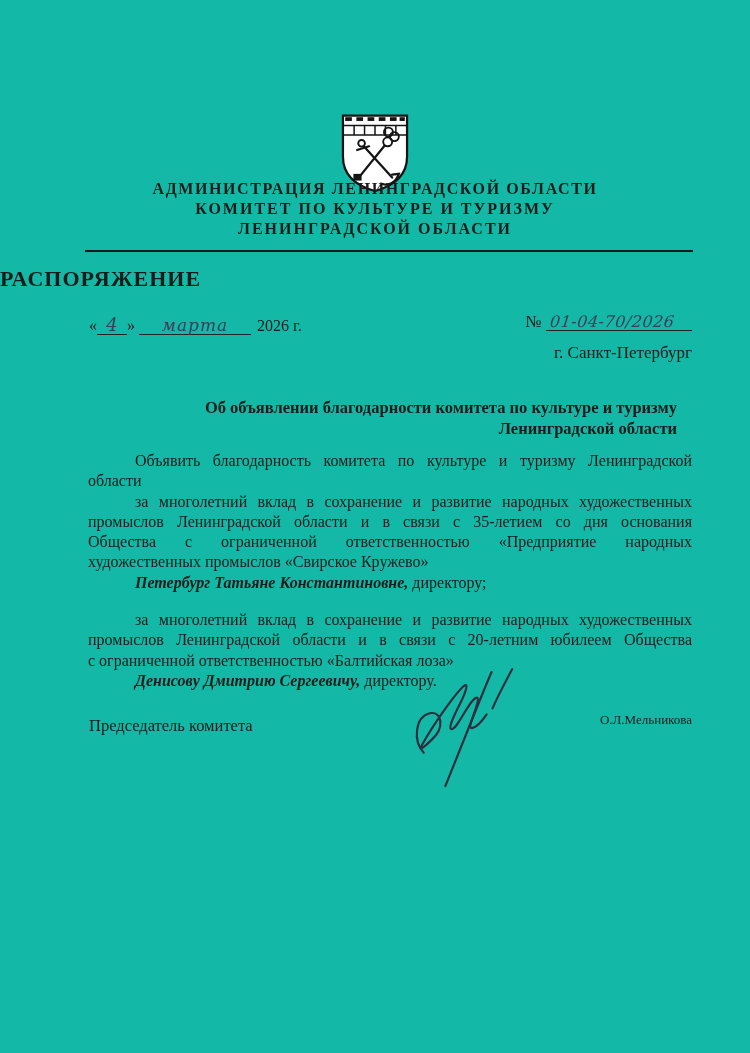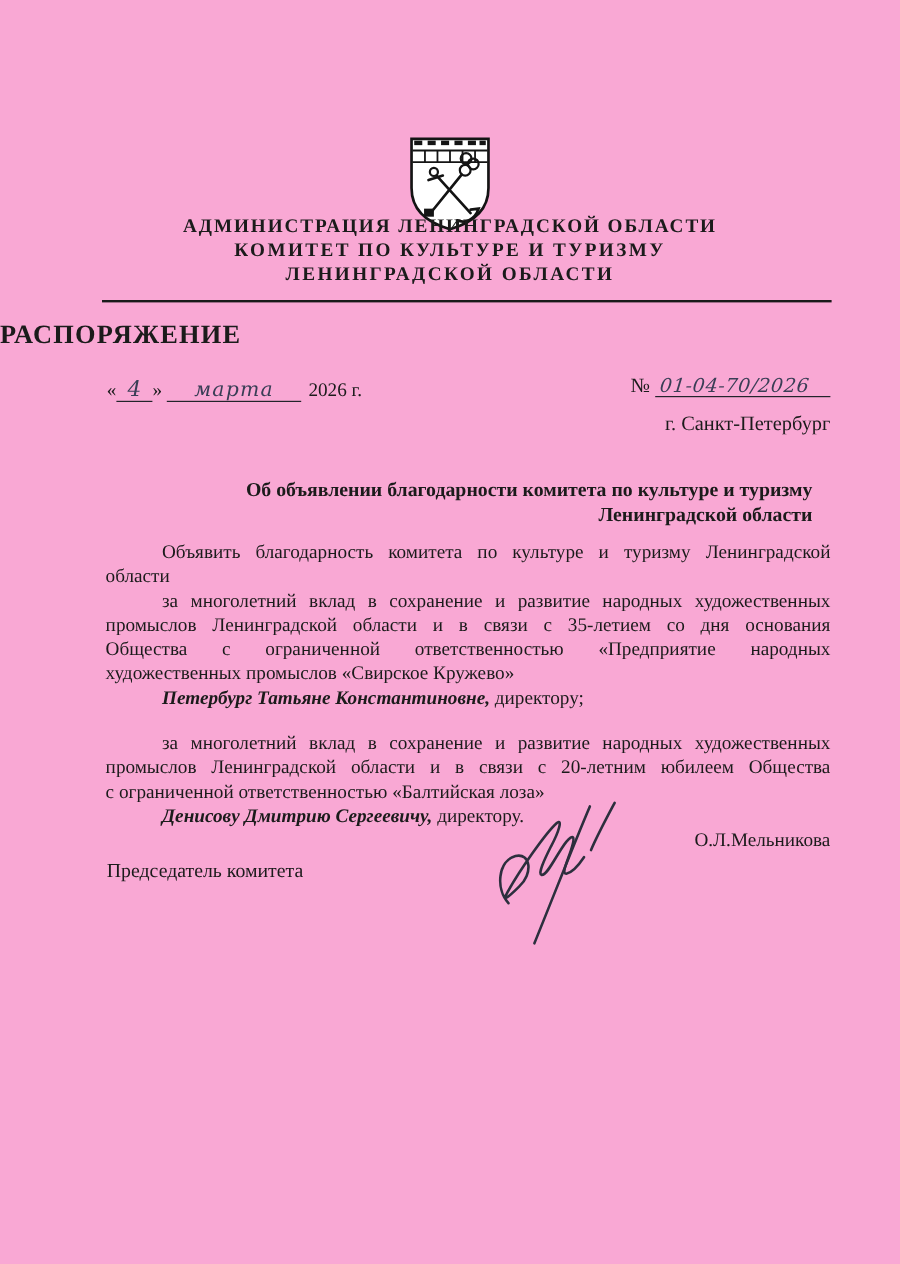--- a/index.html
+++ b/index.html
@@ -1,20 +1,20 @@
 <!DOCTYPE html>
 <html lang="ru"><head>
 <meta charset="utf-8">
 <style>
   html,body{margin:0;padding:0;background:#e8e8e8;}
   .page{
     position:relative;
     width:750px;height:1053px;
     margin:0 auto;
-    background:#f9a8d4;
+    background:#14b8a6;
     font-family:"Liberation Serif", serif;
     color:#1b1b1b;
     overflow:hidden;
   }
   
   .emblem{
     position:absolute;top:112px;left:50%;transform:translateX(-50%);
     width:78px;height:82px;
   }
   
@@ -76,21 +76,21 @@
   .line{white-space:normal;}
   .line.i{padding-left:47px;}
   .line.j{text-align:justify;text-align-last:justify;}
   .name-bi{font-weight:bold;font-style:italic;}
   .pgap{height:17px;}
   
   .position-label{
     position:absolute;top:716px;left:89px;font-size:16.5px;
   }
   .signer-name{
-    position:absolute;top:692px;right:58px;font-size:16px;
+    position:absolute;top:712px;right:58px;font-size:13px;
   }
   .signature{
     position:absolute;top:666px;left:406px;width:118px;height:132px;
   }
 </style>
 </head>
 <body>
 
 <div class="page">
 

